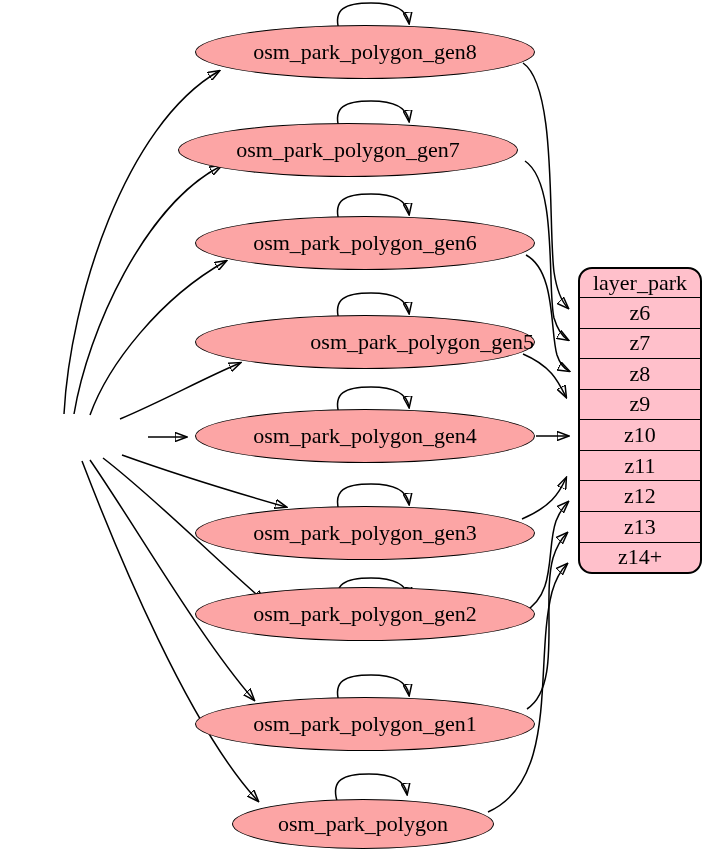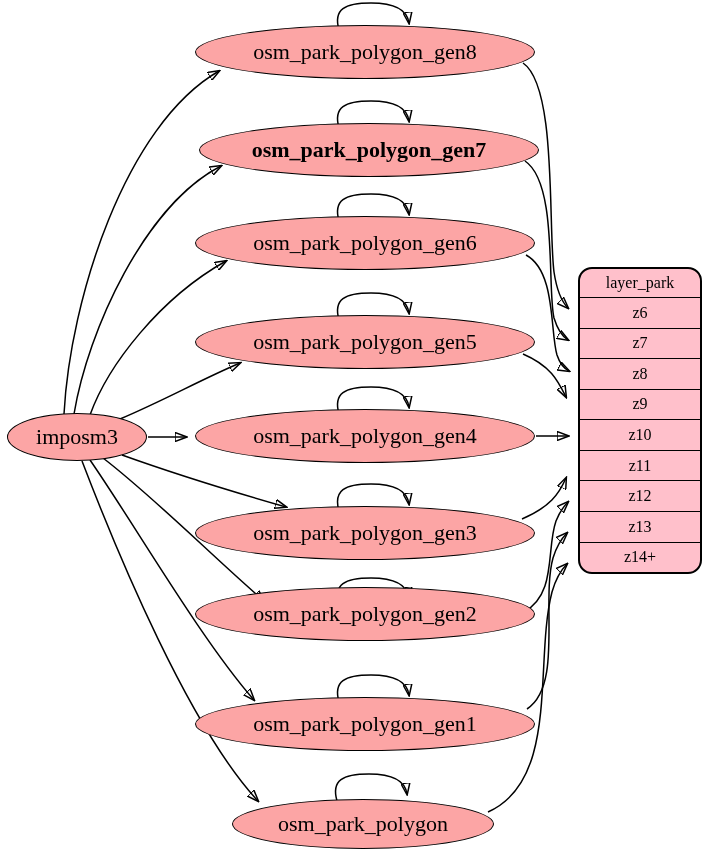--- a/index.html
+++ b/index.html
@@ -44,21 +44,21 @@
     top: 267px;
     width: 124px;
     height: 307px;
     background: #ffc0cb;
     border: 2px solid #000000;
     border-radius: 14px;
     box-sizing: border-box;
     display: flex;
     flex-direction: column;
     overflow: hidden;
-    font-size: 16px;
+    font-size: 22px;
   }
   .layer-header {
     height: 28px;
     flex: 0 0 28px;
     display: flex;
     align-items: center;
     justify-content: center;
   }
   .layer-row {
     flex: 1 1 auto;
@@ -105,34 +105,31 @@
     <path d="M 525 161 C 558 183 547 288 554 318 C 558 331 563 337 568 340" marker-end="url(#arrow)"></path>
     <path d="M 526 255 C 556 271 550 332 557 355 C 560 364 565 369 569 371" marker-end="url(#arrow)"></path>
     <path d="M 523 354 C 551 366 558 381 566 397" marker-end="url(#arrow)"></path>
     <path d="M 536 436 L 568 436" marker-end="url(#arrow)"></path>
     <path d="M 522 519 C 550 507 559 494 566 478" marker-end="url(#arrow)"></path>
     <path d="M 524 612 C 557 594 546 549 556 521 C 560 511 564 506 568 502" marker-end="url(#arrow)"></path>
     <path d="M 527 709 C 563 686 541 601 553 558 C 557 545 562 538 567 533" marker-end="url(#arrow)"></path>
     <path d="M 488 812 C 560 780 534 661 552 592 C 556 578 561 570 567 564" marker-end="url(#arrow)"></path>
   </svg>
 
-  <div class="ellipse-node" style="left:7px; top:413px; width:140px; height:48px;">
-    <span>imposm3</span>
-  </div>
 
   <div class="ellipse-node" style="left:195px; top:25px; width:340px; height:54px;">
     <span>osm_park_polygon_gen8</span>
   </div>
-  <div class="ellipse-node" style="left:199px; top:123px; width:340px; height:54px;font-weight:bold;">
+  <div class="ellipse-node" style="left:178px; top:123px; width:340px; height:54px;">
     <span>osm_park_polygon_gen7</span>
   </div>
   <div class="ellipse-node" style="left:195px; top:216px; width:340px; height:54px;">
     <span>osm_park_polygon_gen6</span>
   </div>
-  <div class="ellipse-node" style="left:195px; top:315px; width:340px; height:54px;">
+  <div class="ellipse-node" style="left:195px; top:315px; width:340px; height:54px;justify-content:flex-end;">
     <span>osm_park_polygon_gen5</span>
   </div>
   <div class="ellipse-node" style="left:195px; top:409px; width:340px; height:54px;">
     <span>osm_park_polygon_gen4</span>
   </div>
   <div class="ellipse-node" style="left:195px; top:506px; width:340px; height:54px;">
     <span>osm_park_polygon_gen3</span>
   </div>
   <div class="ellipse-node" style="left:195px; top:587px; width:340px; height:54px;">
     <span>osm_park_polygon_gen2</span>

